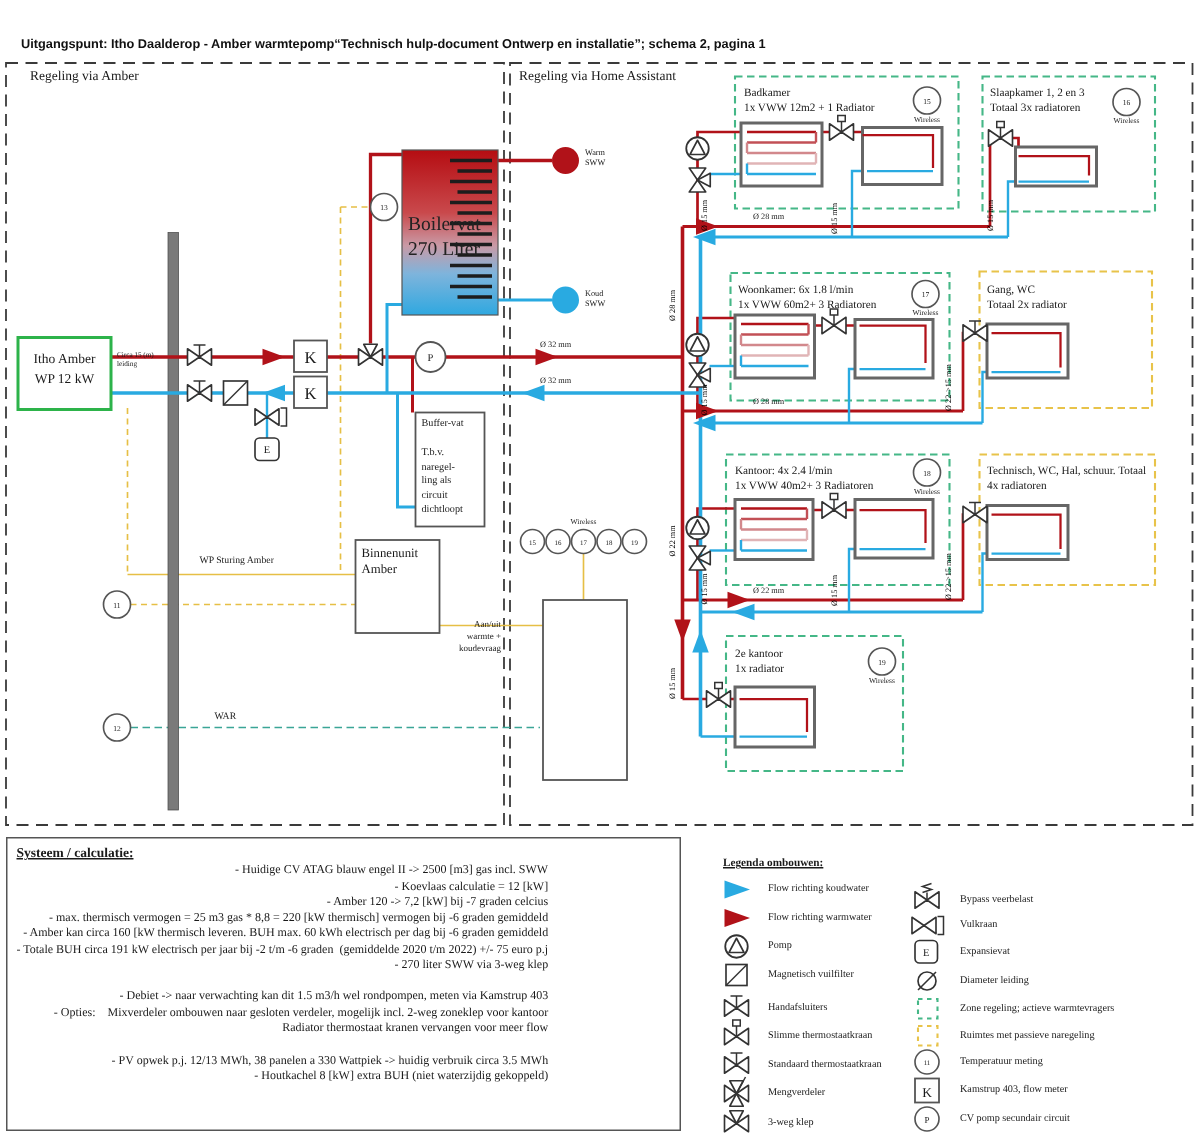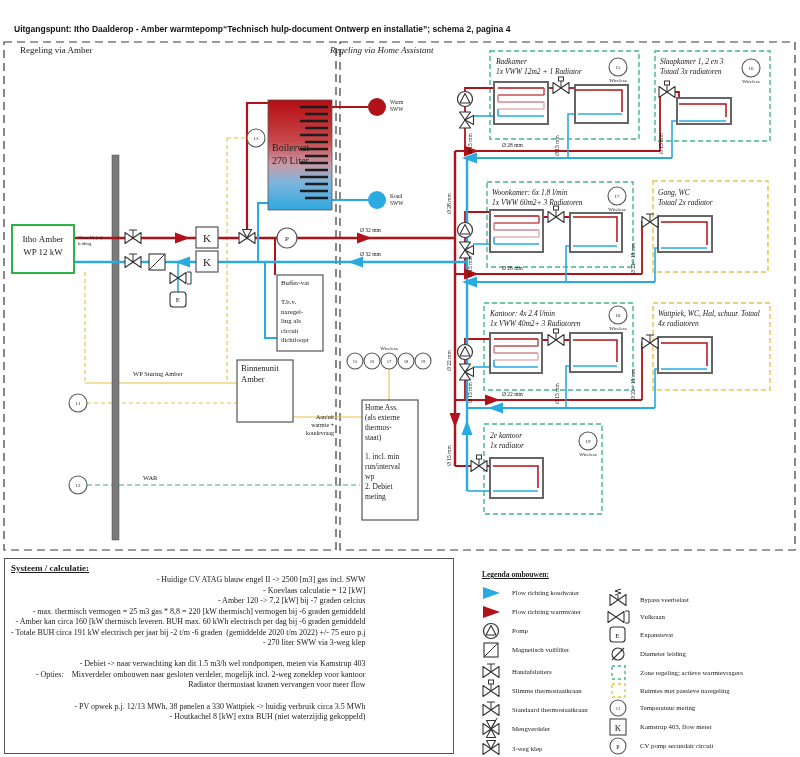--- a/index.html
+++ b/index.html
@@ -5,21 +5,21 @@
   html,body{margin:0;padding:0;background:#ffffff;}
   #stage{position:relative;width:800px;height:757px;background:#fff;overflow:hidden;
          font-family:"Liberation Serif",serif;}
   svg{position:absolute;left:0;top:0;}
   svg text{font-family:"Liberation Serif",serif;fill:#1a1a1a;}
   .lbl{position:absolute;font-family:"Liberation Serif",serif;color:#1a1a1a;
        white-space:pre-line;line-height:1.3;pointer-events:none;}
   .title{font-family:"Liberation Sans",sans-serif;font-weight:bold;font-size:15px;color:#000;}
   .subtitle{font-family:"Liberation Sans",sans-serif;font-weight:bold;font-size:8.5px;color:#111;}
   .panel-label{font-size:9px;}
-  .zone-title{font-size:7.5px;line-height:1.35;font-style:italic;}
+  .zone-title{font-size:7.5px;line-height:1.35;}
   .pipe-label{font-size:5.5px;white-space:nowrap;}
   .vlabel{position:absolute;font-size:5.5px;white-space:nowrap;transform-origin:0 100%;
           transform:rotate(-90deg);pointer-events:none;font-family:"Liberation Serif",serif;}
   .tiny{font-size:4.8px;}
   .wireless{font-size:5px;text-align:center;width:40px;}
   .calc-box{position:absolute;border:1px solid #555;background:#fff;}
   .calc-title{font-weight:bold;text-decoration:underline;font-size:9px;text-align:center;}
   .calc-lines{white-space:pre;font-size:8px;line-height:1.32;text-align:right;}
   .legend-title{font-weight:bold;text-decoration:underline;font-size:7.5px;}
   .legend-item{font-size:6.8px;white-space:nowrap;}
@@ -365,78 +365,68 @@
       <rect x="610" y="719" width="16" height="16" fill="#fff" stroke="#555" stroke-width="1.2"></rect>
       <text x="618" y="731" font-size="9" text-anchor="middle">K</text>
     </g>
     <g>
       <circle cx="618" cy="746" r="8" fill="#fff" stroke="#555" stroke-width="1.1"></circle>
       <text x="618" y="748.5" font-size="6" text-anchor="middle">P</text>
     </g>
   </g>
 </svg>
 
-<div class="lbl subtitle" style="left:14px;top:24px;">Uitgangspunt: Itho Daalderop - Amber warmtepomp“Technisch hulp-document Ontwerp en installatie”; schema 2, pagina 4</div>
+<div class="lbl subtitle" style="left:14px;top:24px;">Uitgangspunt: Itho Daalderop - Amber warmtepomp“Technisch hulp-document Ontwerp en installatie”; schema 2, pagina 1</div>
 
 <div class="lbl panel-label" style="left:20px;top:45px;">Regeling via Amber</div>
-<div class="lbl panel-label" style="left:330px;top:45px;font-style:italic;">Regeling via Home Assistant</div>
+<div class="lbl panel-label" style="left:346px;top:45px;">Regeling via Home Assistant</div>
 
 <div class="lbl" style="left:12px;top:233px;width:62px;text-align:center;font-size:9px;line-height:1.45;">Itho Amber
 WP 12 kW</div>
 <div class="lbl tiny" style="left:78px;top:235px;width:34px;">Circa 15 (m)
 leiding</div>
-<div class="lbl" style="left:272px;top:141px;font-size:10px;color:#222;">Boilervat
+<div class="lbl" style="left:272px;top:141px;font-size:13px;color:#222;">Boilervat
 270 Liter</div>
 <div class="lbl" style="left:390px;top:99px;font-size:5.5px;line-height:1.25;">Warm
 SWW</div>
 <div class="lbl" style="left:390px;top:193px;font-size:5.5px;line-height:1.25;">Koud
 SWW</div>
 <div class="lbl" style="left:281px;top:278px;width:40px;font-size:6.8px;line-height:1.4;">Buffer-vat
 
 T.b.v.
 naregel-
 ling als
 circuit
 dichtloopt</div>
 <div class="lbl" style="left:241px;top:363px;font-size:8.5px;">Binnenunit
 Amber</div>
 <div class="lbl" style="left:133px;top:370px;font-size:6.5px;">WP Sturing Amber</div>
 <div class="lbl" style="left:143px;top:474px;font-size:6.5px;">WAR</div>
 <div class="lbl" style="left:288px;top:414px;width:46px;font-size:6px;text-align:right;">Aan/uit
 warmte +
 koudevraag</div>
-<div class="lbl" style="left:365px;top:403px;width:52px;font-size:7.5px;line-height:1.32;">Home Ass.
-(als externe
-thermos-
-staat)
-
-1. incl. min
-run/interval
-wp
-2. Debiet
-meting</div>
 
 <div class="lbl wireless" style="left:369px;top:346px;">Wireless</div>
 <div class="lbl wireless" style="left:598px;top:78px;">Wireless</div>
 <div class="lbl wireless" style="left:731px;top:79px;">Wireless</div>
 <div class="lbl wireless" style="left:597px;top:207px;">Wireless</div>
 <div class="lbl wireless" style="left:598px;top:326px;">Wireless</div>
 <div class="lbl wireless" style="left:568px;top:452px;">Wireless</div>
 
 <div class="lbl zone-title" style="left:496px;top:57px;">Badkamer
 1x VWW 12m2 + 1 Radiator</div>
 <div class="lbl zone-title" style="left:660px;top:57px;">Slaapkamer 1, 2 en 3
 Totaal 3x radiatoren</div>
 <div class="lbl zone-title" style="left:492px;top:188px;">Woonkamer: 6x 1.8 l/min
 1x VWW 60m2+ 3 Radiatoren</div>
 <div class="lbl zone-title" style="left:658px;top:188px;">Gang, WC
 Totaal 2x radiator</div>
 <div class="lbl zone-title" style="left:490px;top:309px;">Kantoor: 4x 2.4 l/min
 1x VWW 40m2+ 3 Radiatoren</div>
-<div class="lbl zone-title" style="left:658px;top:309px;">Wattpiek, WC, Hal, schuur. Totaal
+<div class="lbl zone-title" style="left:658px;top:309px;">Technisch, WC, Hal, schuur. Totaal
 4x radiatoren</div>
 <div class="lbl zone-title" style="left:490px;top:431px;">2e kantoor
 1x radiator</div>
 
 <div class="lbl pipe-label" style="left:360px;top:227px;">Ø 32 mm</div>
 <div class="lbl pipe-label" style="left:360px;top:251px;">Ø 32 mm</div>
 <div class="lbl pipe-label" style="left:502px;top:142px;">Ø 28 mm</div>
 <div class="lbl pipe-label" style="left:502px;top:265px;">Ø 28 mm</div>
 <div class="lbl pipe-label" style="left:502px;top:391px;">Ø 22 mm</div>
 

